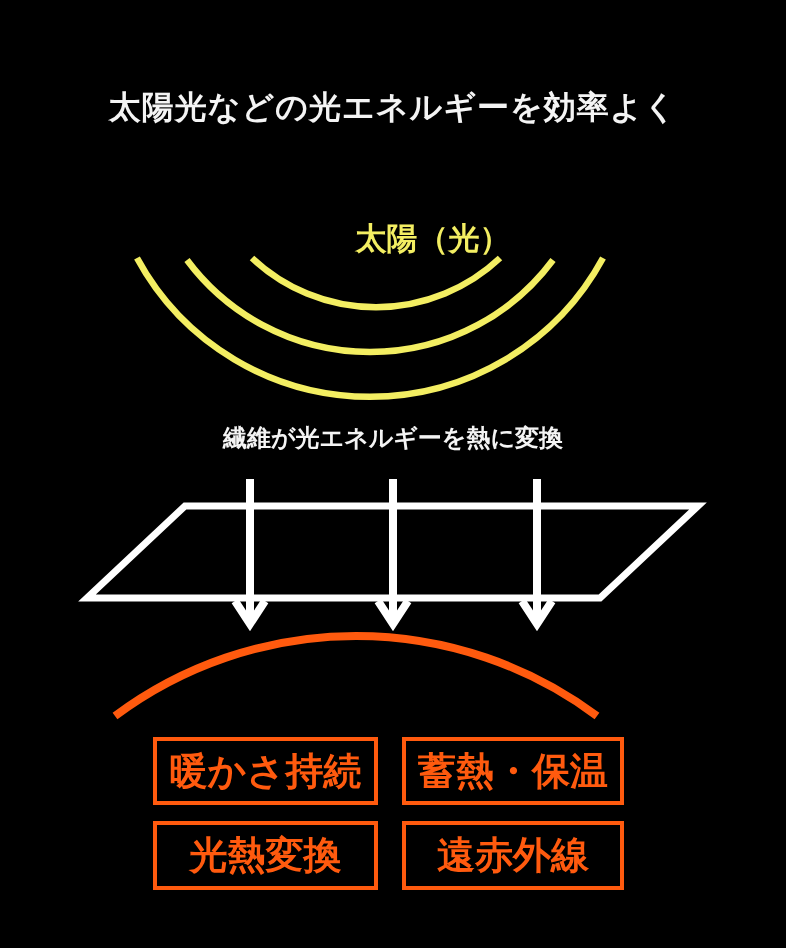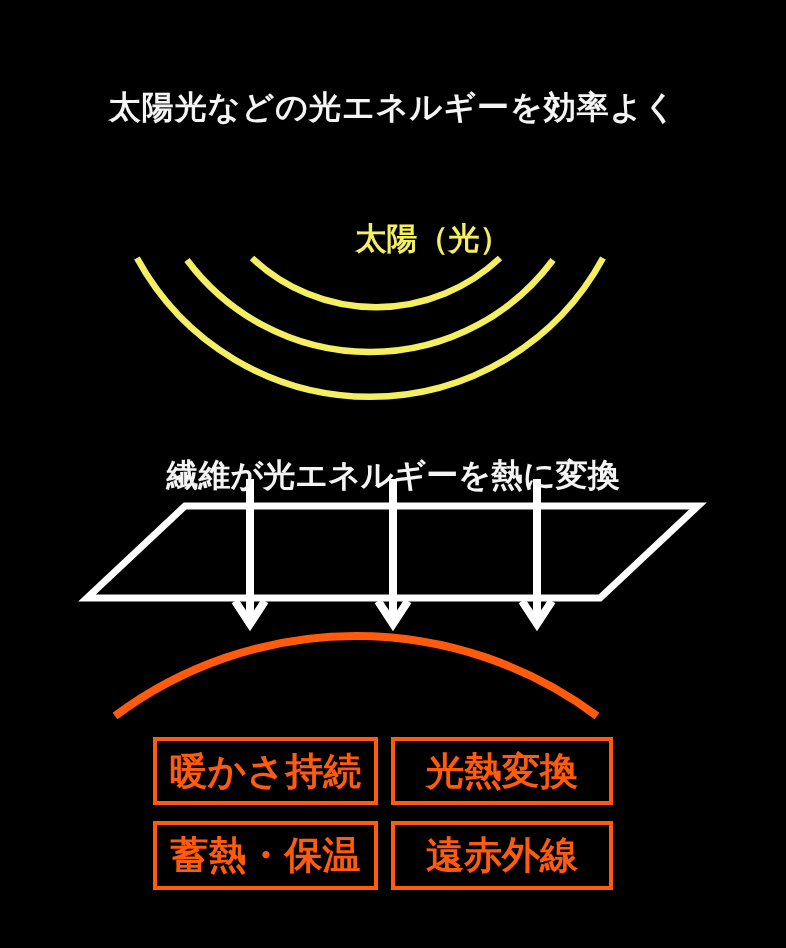--- a/index.html
+++ b/index.html
@@ -30,39 +30,39 @@
     letter-spacing: 1px;
     margin-top: 39px;
   }
   .sun-label {
     top: 218px;
     font-size: 31px;
     color: var(--yellow, #f3ee62);
     padding-left: 40px;
   }
   .fiber-label {
-    top: 454px;
-    font-size: 32px;
+    top: 422px;
+    font-size: 24px;
     color: var(--text_white, #f4f4f4);
   }
   .diagram-svg {
     position: absolute;
     left: 0;
     top: 0;
     width: 786px;
     height: 948px;
   }
   .features {
     position: absolute;
     left: 153px;
     top: 737px;
     display: grid;
     grid-template-columns: 225px 222px;
     grid-template-rows: 68px 69px;
-    gap: 16px 13px;
+    gap: 16px 24px;
   }
   .feature-box {
     box-sizing: border-box;
     border: 4px solid var(--orange, #ff5a0e);
     color: var(--orange, #ff5a0e);
     font-size: 38px;
     display: flex;
     align-items: center;
     justify-content: center;
     white-space: nowrap;
@@ -104,18 +104,18 @@
       </g>
     </g>
 
     <path d="M115 716 A403 403 0 0 1 597 716" fill="none" stroke-width="8" stroke="#ff5a0e"></path>
   </svg>
 
   <div class="abs-center-text fiber-label">繊維が光エネルギーを熱に変換</div>
 
   <div class="features">
     <div class="feature-box">暖かさ持続</div>
+    <div class="feature-box">蓄熱・保温</div>
     <div class="feature-box">光熱変換</div>
-    <div class="feature-box">蓄熱・保温</div>
     <div class="feature-box">遠赤外線</div>
   </div>
 
 </div>
 
 </body></html>

